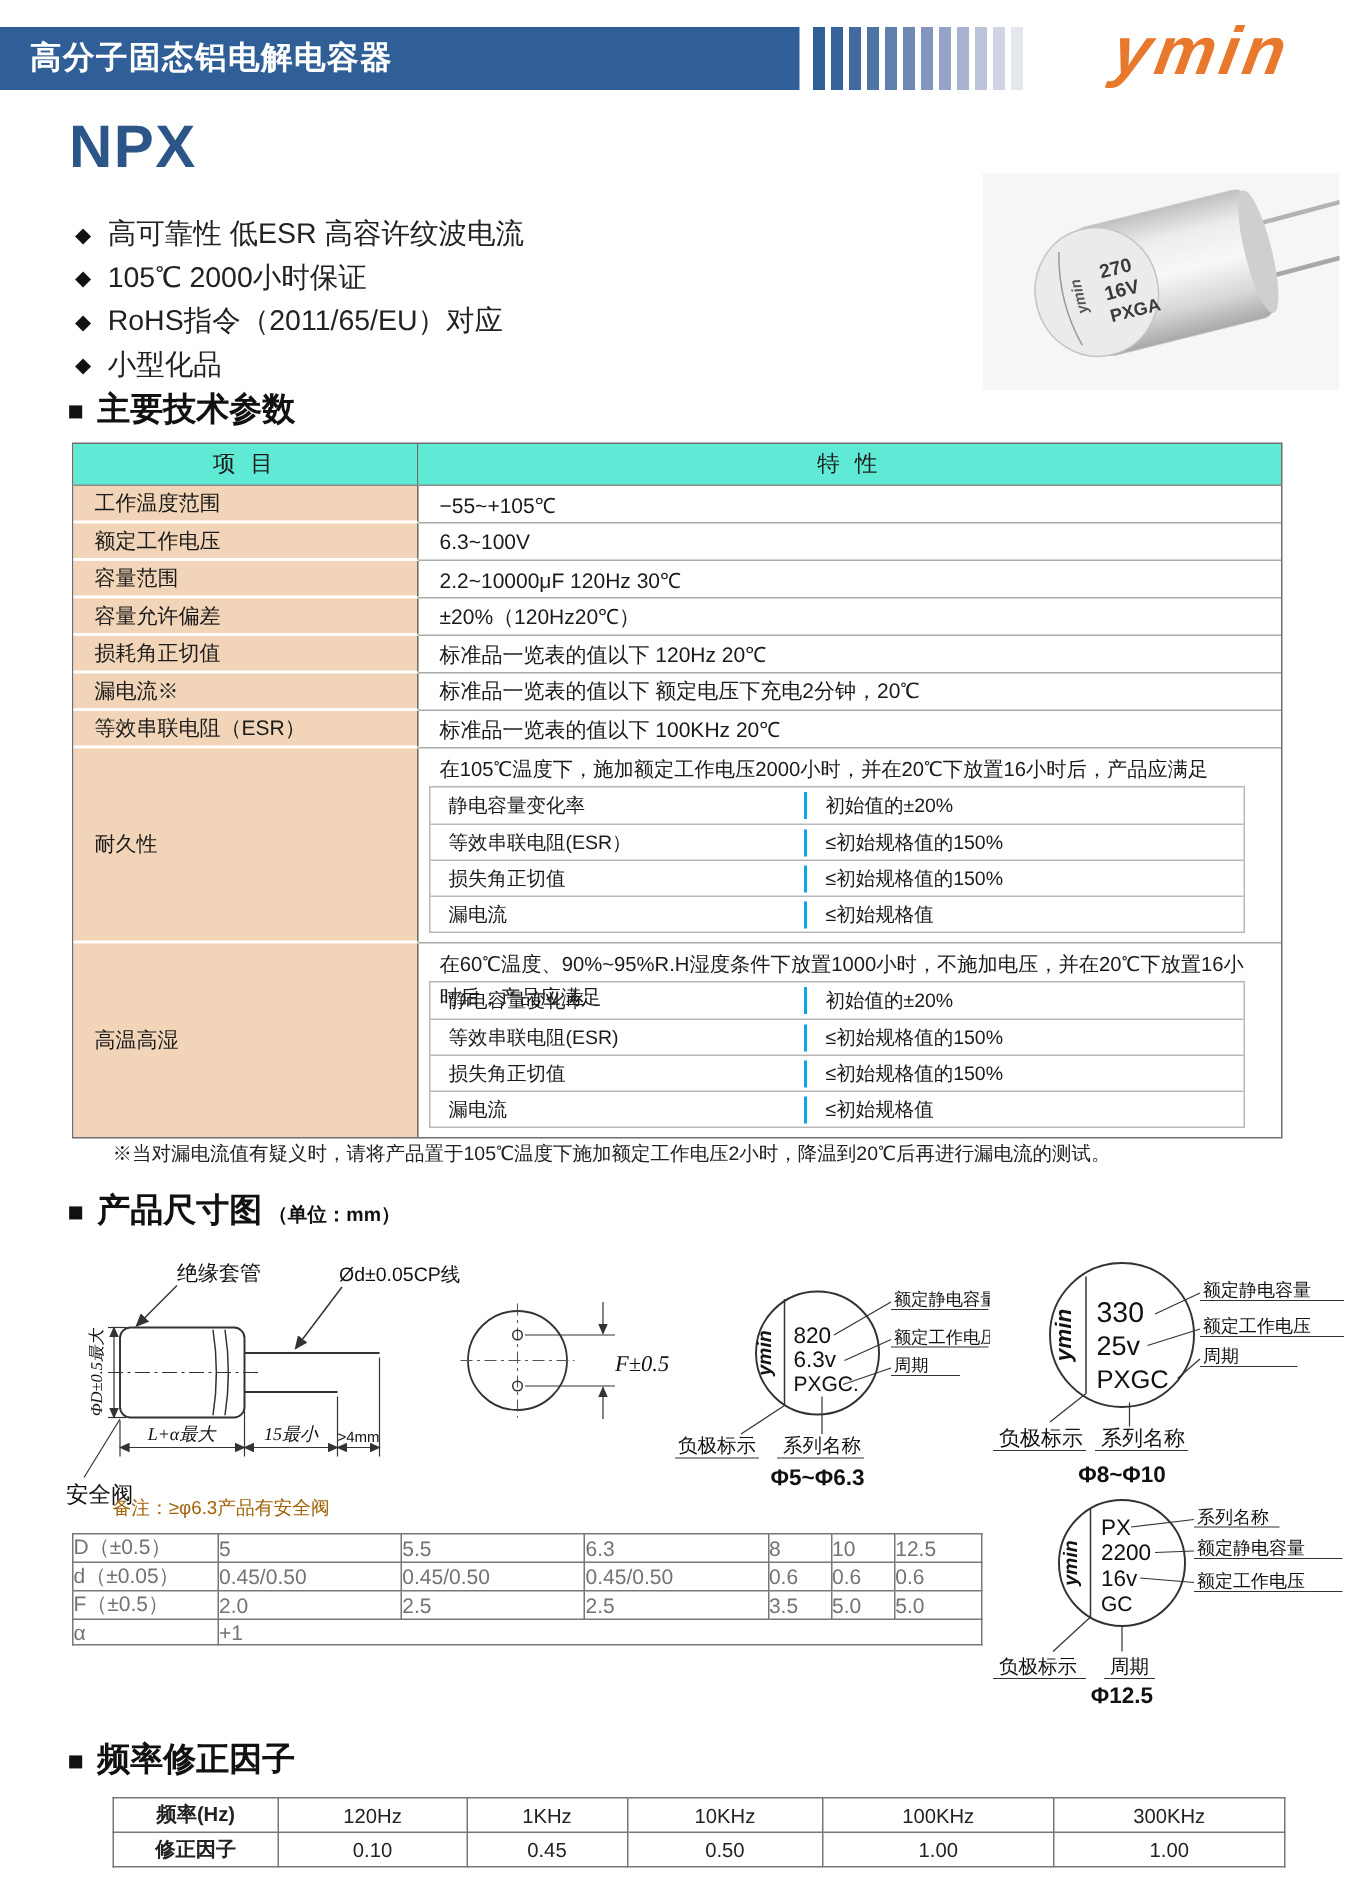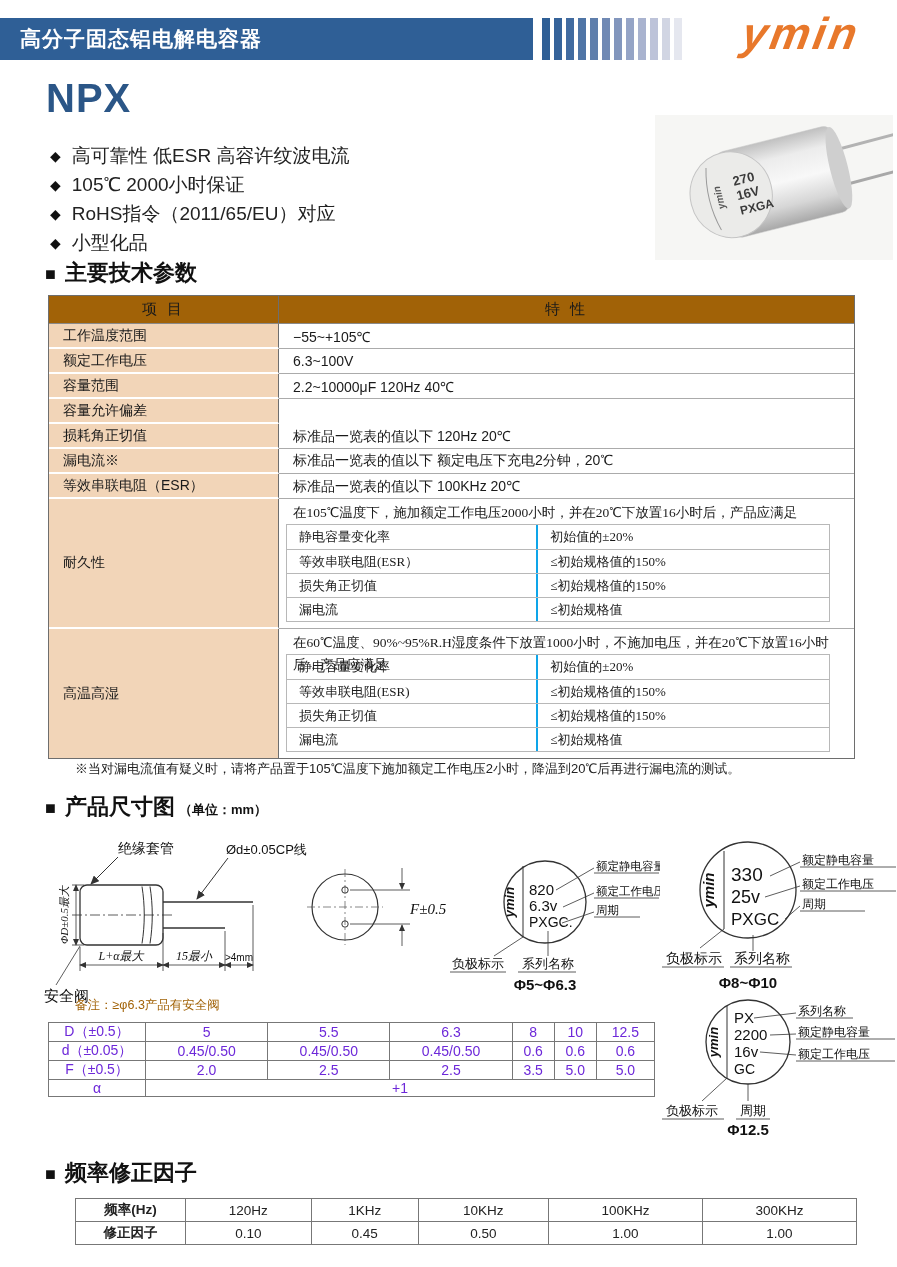--- a/index.html
+++ b/index.html
@@ -27,49 +27,49 @@
   .feature .dia { font-size:14px; margin-right:11px; color:#111; }
 
   
   .sec { position:absolute; font-size:22px; font-weight:bold; color:#111; display:flex; align-items:baseline; }
   .sec .sq { font-size:18px; margin-right:9px; }
   .sec .unit { font-size:13px; font-weight:bold; margin-left:4px; }
 
   
   .spec { position:absolute; left:48px; top:295px; width:807px; border:1px solid #6e6e6e; font-size:14px; }
   .srow { display:flex; }
-  .shead { height:28px; background:#a16207; display:flex; align-items:center; justify-content:center;
+  .shead { height:28px; background:#5eead4; display:flex; align-items:center; justify-content:center;
            font-size:15px; letter-spacing:3px; border-bottom:1px solid #8a8a8a; }
   .shead.l { width:230px; border-right:1px solid #6e6e6e; }
   .shead.r { flex:1; }
   .sitem { width:230px; background:#F2D5B8; border-right:1px solid #6e6e6e; border-bottom:2px solid #fff;
            display:flex; align-items:center; padding-left:14px; }
   .sval  { flex:1; border-bottom:1px solid #ababab; display:flex; align-items:center; padding-left:14px;text-align:center; }
   .h25 { height:25px; }
-  .sblock { flex:1; border-bottom:1px solid #ababab; padding:3px 24px 0 7px;font-family:Liberation Serif, serif; }
+  .sblock { flex:1; border-bottom:1px solid #ababab; padding:3px 24px 0 7px; }
   .cond { height:22px; line-height:22px; font-size:13.5px; padding-left:7px; }
   .nested { border:1px solid #b8b8b8; margin-bottom:6px; background:#fff; }
-  .nrow { display:flex; height:24px; border-top:1px solid #b8b8b8; }
+  .nrow { display:flex; height:24px; border-top:1px solid #b8b8b8;align-items:center; }
   .nrow:first-child { border-top:none; }
   .ncell { display:flex; align-items:center; padding-left:12px; font-size:13px; }
   .ncell.a { width:46%; }
   .ncell.b { flex:1; border-left:2px solid #0ea5e9; }
   .last .sitem { border-bottom:none; } .last .sblock { border-bottom:none; }
 
   .note { position:absolute; left:75px; top:760px; font-size:13px; color:#222; }
   .draw-note { position:absolute; left:75px; top:997px; font-size:12.5px; color:#a16207; }
 
   
   .absvg { position:absolute; }
   svg text { font-family:"Liberation Sans", sans-serif; }
   .dimtxt { font-family:"Liberation Serif", serif; font-style:italic; }
 
   
   .dimtab { position:absolute; left:48px; top:1022px; width:607px; border-collapse:collapse; font-size:14px; }
-  .dimtab td { border:1px solid #777; height:14px; text-align:center; color:#6d28d9; }
+  .dimtab td { border:1px solid #777; height:14px; text-align:left; color:#737373; }
   .dimtab td.lab { width:97px; }
 
   
   .freqtab { position:absolute; left:75px; top:1198px; width:782px; border-collapse:collapse; font-size:13.5px; }
   .freqtab td { border:1px solid #777; height:23px; text-align:center; color:#222; }
   .freqtab td.lab { width:110px; font-weight:bold; }
 </style>
 </head>
 <body>
 
@@ -151,24 +151,25 @@
     <div class="srow">
       <div class="sitem h25">工作温度范围</div>
       <div class="sval h25">−55~+105℃</div>
       </div>
     <div class="srow">
       <div class="sitem h25">额定工作电压</div>
       <div class="sval h25">6.3~100V</div>
       </div>
     <div class="srow">
       <div class="sitem h25">容量范围</div>
-      <div class="sval h25">2.2~10000μF  120Hz  40℃</div>
+      <div class="sval h25">2.2~10000μF  120Hz  30℃</div>
       </div>
     <div class="srow">
       <div class="sitem h25">容量允许偏差</div>
+      <div class="sval h25">±20%（120Hz20℃）</div>
       </div>
     <div class="srow">
       <div class="sitem h25">损耗角正切值</div>
       <div class="sval h25">标准品一览表的值以下 120Hz  20℃</div>
       </div>
     <div class="srow">
       <div class="sitem h25">漏电流※</div>
       <div class="sval h25">标准品一览表的值以下 额定电压下充电2分钟，20℃</div>
       </div>
     <div class="srow">

